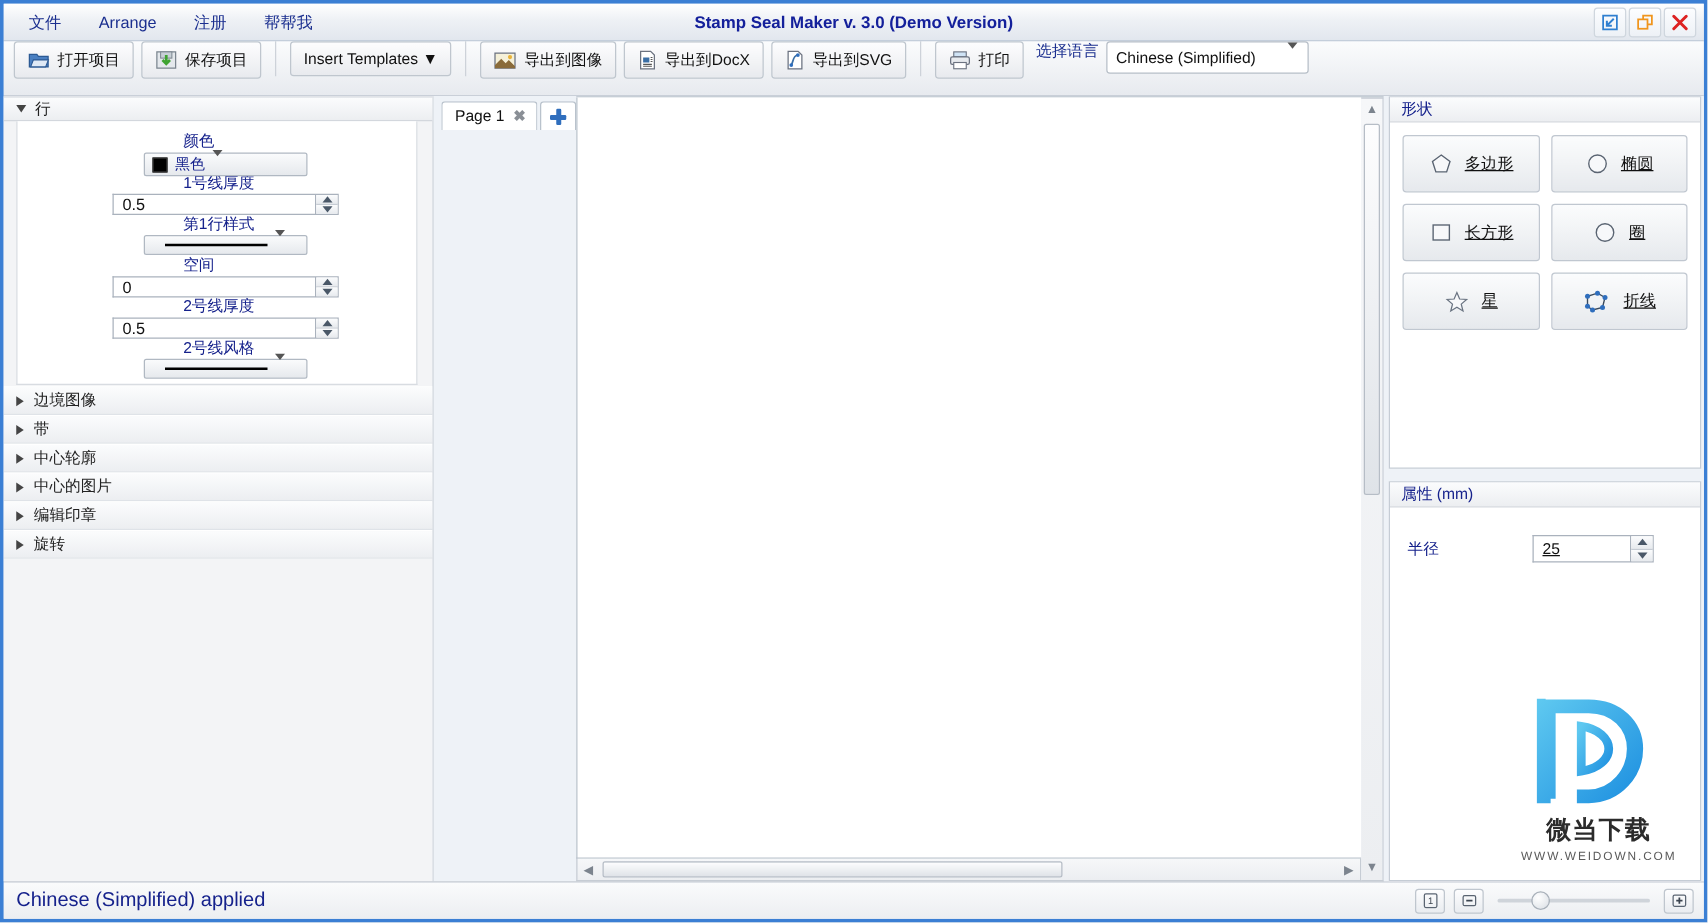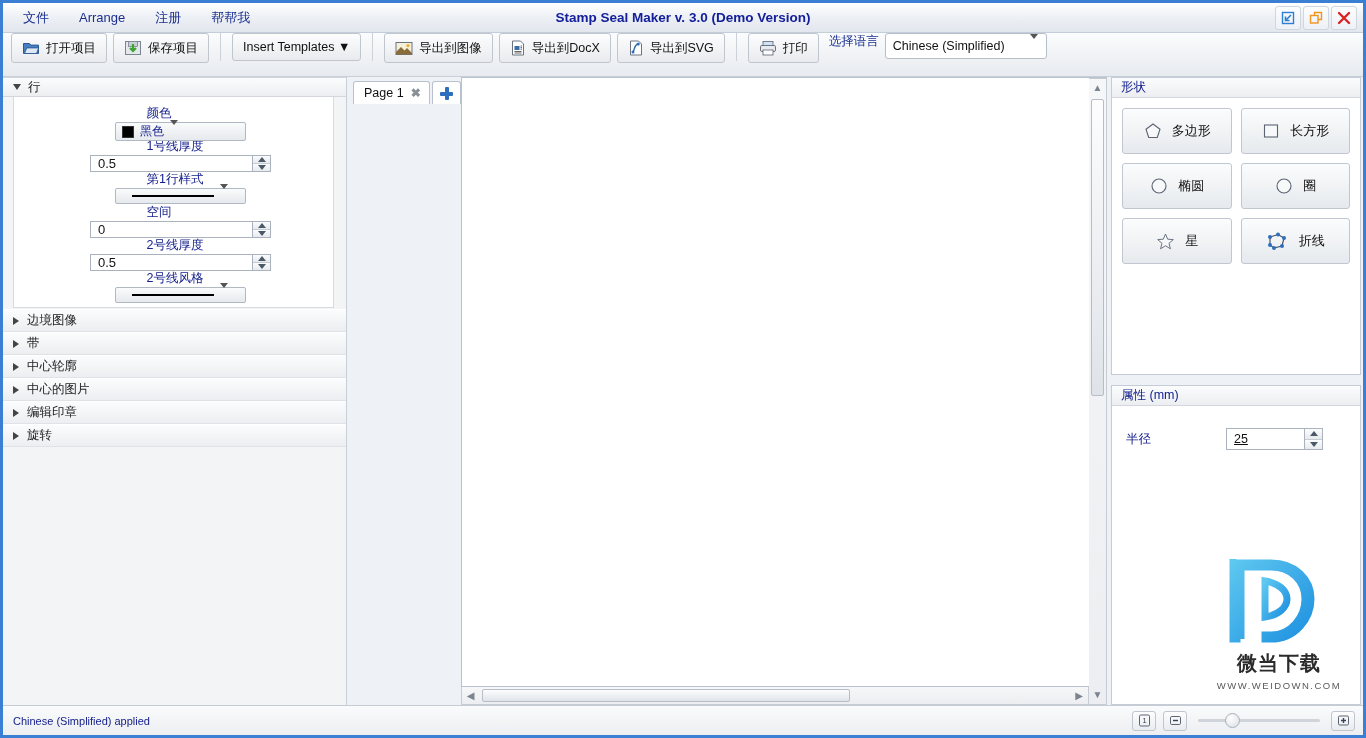--- a/index.html
+++ b/index.html
@@ -392,20 +392,21 @@
   .shape-btn {
     height: 46px;
     border: 1px solid #c0c7d0;
     border-radius: 3px;
     background: linear-gradient(to bottom,#fbfcfd 0%,#f1f3f5 50%,#e6e9ed 100%);
     display: flex; align-items: center; justify-content: center;
     gap: 9px;
     font-size: 13px;
     color: #111;
     cursor: default;
+    text-decoration: underline;
   }
   .shapes-box { height: 298px; }
   .props-box { margin-top: 10px; flex: 1; }
   .prop-row {
     display: flex; align-items: center;
     padding: 22px 0 0 14px;
   }
   .prop-label { width: 100px; color: #16228c; font-size: 12.5px; }
   .prop-spin { display: flex; height: 22px; }
   .prop-field {
@@ -442,21 +443,21 @@
   }
   
   .statusbar {
     height: 30px;
     background: linear-gradient(to bottom,#fafbfc,#eceef1);
     border-top: 1px solid #c6ccd4;
     display: flex; align-items: center;
     padding: 0 8px 0 10px;
     flex: none;
   }
-  .status-text { color: #16228c; font-size: 11px; flex: 1; }
+  .status-text { color: #16228c; font-size: 16px; flex: 1; }
   .zoom-ctrls { display: flex; align-items: center; gap: 7px; }
   .zbtn {
     width: 24px; height: 20px;
     border: 1px solid #bfc6ce;
     border-radius: 3px;
     background: linear-gradient(to bottom,#fdfdfe,#e9ecf0);
     display: flex; align-items: center; justify-content: center;
   }
   .zslider {
     width: 122px; height: 16px;
@@ -719,29 +720,29 @@
         <div class="panel-title">形状</div>
         <div class="shapes-grid">
           <div class="shape-btn">
             <svg width="20" height="20" viewBox="0 0 20 20">
               <polygon points="10,3 17,8.2 14.3,16.5 5.7,16.5 3,8.2" fill="#f7f8fa" stroke="#5a6472" stroke-width="1.1"></polygon>
             </svg>
             <span>多边形</span>
           </div>
           <div class="shape-btn">
             <svg width="20" height="20" viewBox="0 0 20 20">
+              <circle cx="10" cy="10" r="7" fill="#f7f8fa" stroke="#5a6472" stroke-width="1.1"></circle>
+            </svg>
+            <span>椭圆</span>
+          </div>
+          <div class="shape-btn">
+            <svg width="20" height="20" viewBox="0 0 20 20">
               <rect x="3.5" y="4" width="13" height="12" fill="#f7f8fa" stroke="#5a6472" stroke-width="1.1"></rect>
             </svg>
             <span>长方形</span>
-          </div>
-          <div class="shape-btn">
-            <svg width="20" height="20" viewBox="0 0 20 20">
-              <circle cx="10" cy="10" r="7" fill="#f7f8fa" stroke="#5a6472" stroke-width="1.1"></circle>
-            </svg>
-            <span>椭圆</span>
           </div>
           <div class="shape-btn">
             <svg width="20" height="20" viewBox="0 0 20 20">
               <circle cx="10" cy="10" r="7" fill="#f7f8fa" stroke="#5a6472" stroke-width="1.1"></circle>
             </svg>
             <span>圈</span>
           </div>
           <div class="shape-btn">
             <svg width="21" height="21" viewBox="0 0 21 21">
               <polygon points="10.5,3 12.7,8.2 18.3,8.6 14,12.3 15.4,17.8 10.5,14.7 5.6,17.8 7,12.3 2.7,8.6 8.3,8.2" fill="#f7f8fa" stroke="#6a7482" stroke-width="1"></polygon>

